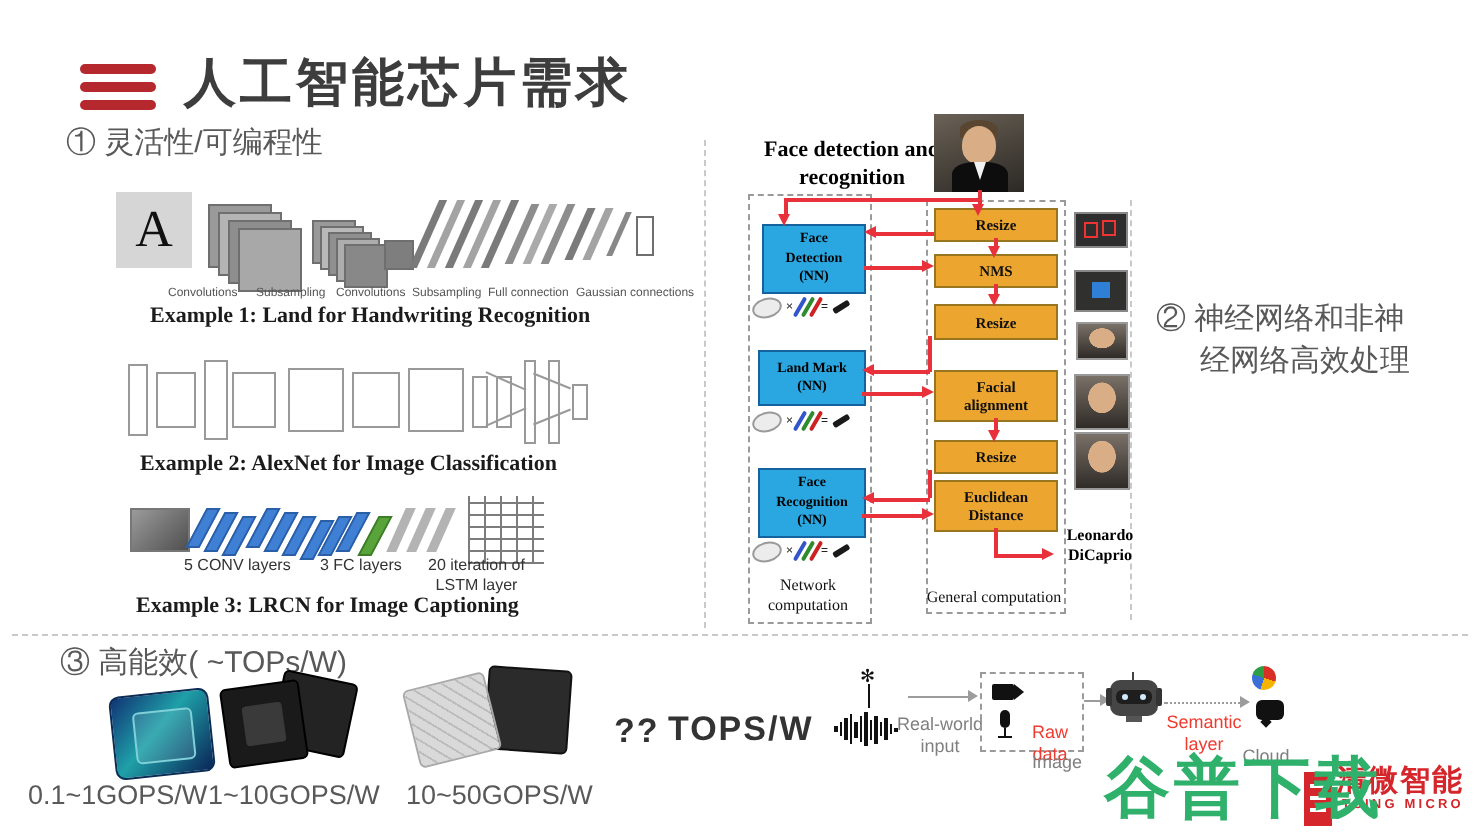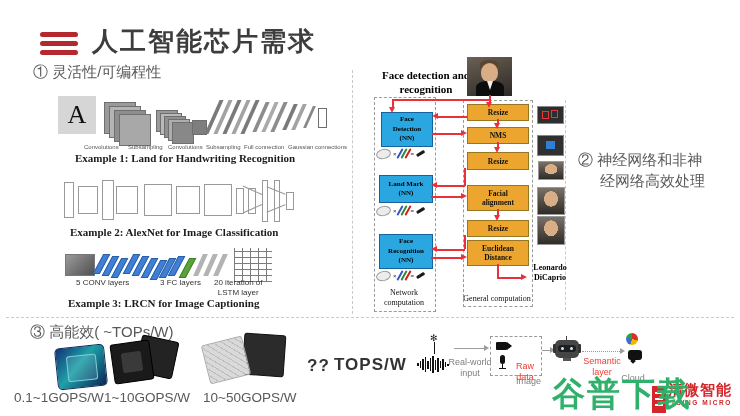--- a/index.html
+++ b/index.html
@@ -144,21 +144,21 @@
     <div class="pb" style="left:75px;top:10px;"></div>
     <div class="pb" style="left:84px;top:12px;"></div>
     <div class="pb" style="left:93px;top:14px;"></div>
     <div class="pb" style="left:102px;top:12px;"></div>
     <div class="pb" style="left:111px;top:10px;"></div>
     <div class="pb" style="left:122px;top:12px;background:#58a33a;border-color:#3d7d27;"></div>
     <div class="fbar" style="left:136px;top:8px;height:22px;width:5px;background:#b3b3b3;"></div>
     <div class="fbar" style="left:146px;top:8px;height:22px;width:5px;background:#b3b3b3;"></div>
     <div class="fbar" style="left:156px;top:8px;height:22px;width:5px;background:#b3b3b3;"></div>
     <div class="ab lstm" style="left:172px;top:2px;width:38px;height:34px;"></div>
-    <div class="ab tiny" style="left:14px;top:32px;font-size:8px;color:#333;">5 CONV layers</div>
+    <div class="ab tiny" style="left:30px;top:32px;font-size:8px;color:#333;">5 CONV layers</div>
     <div class="ab tiny" style="left:98px;top:32px;font-size:8px;color:#333;">3 FC layers</div>
     <div class="ab" style="left:152px;top:32px;font-size:8px;color:#333;text-align:center;white-space:pre-line;line-height:1.2;">20 iteration of
 LSTM layer</div>
   </div>
   <div class="ab cap" style="left:68px;top:297px;">Example 3:  LRCN for Image Captioning</div>
 
   <div class="ab" style="left:382px;top:68px;width:88px;font-family:'Liberation Serif',serif;font-weight:bold;font-size:11px;color:#000;
        text-align:center;white-space:pre-line;line-height:1.3;">Face detection and
 recognition</div>
 

